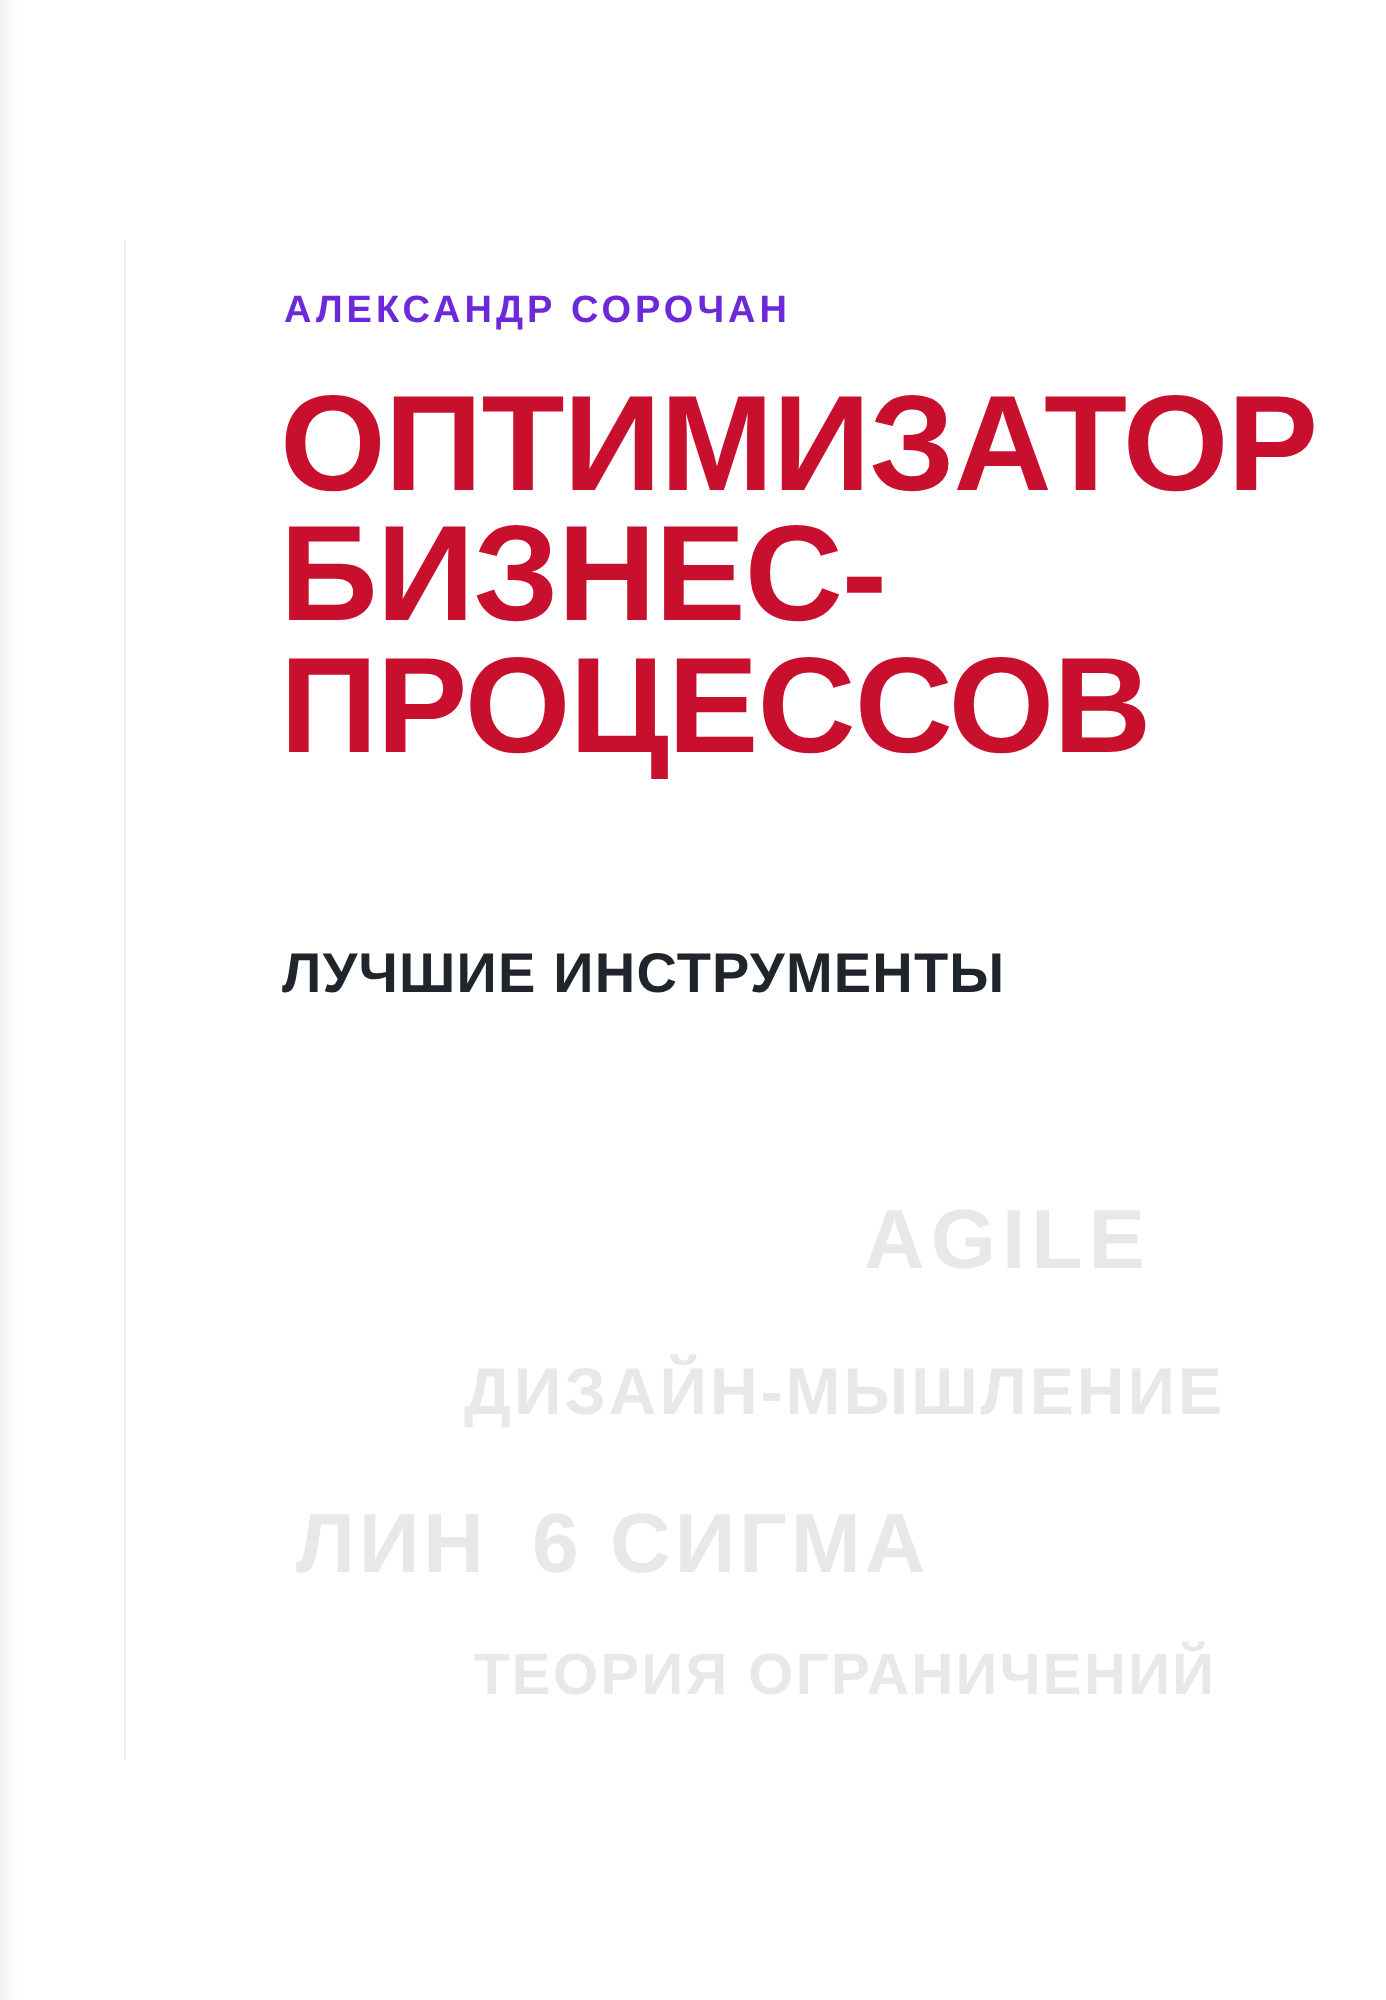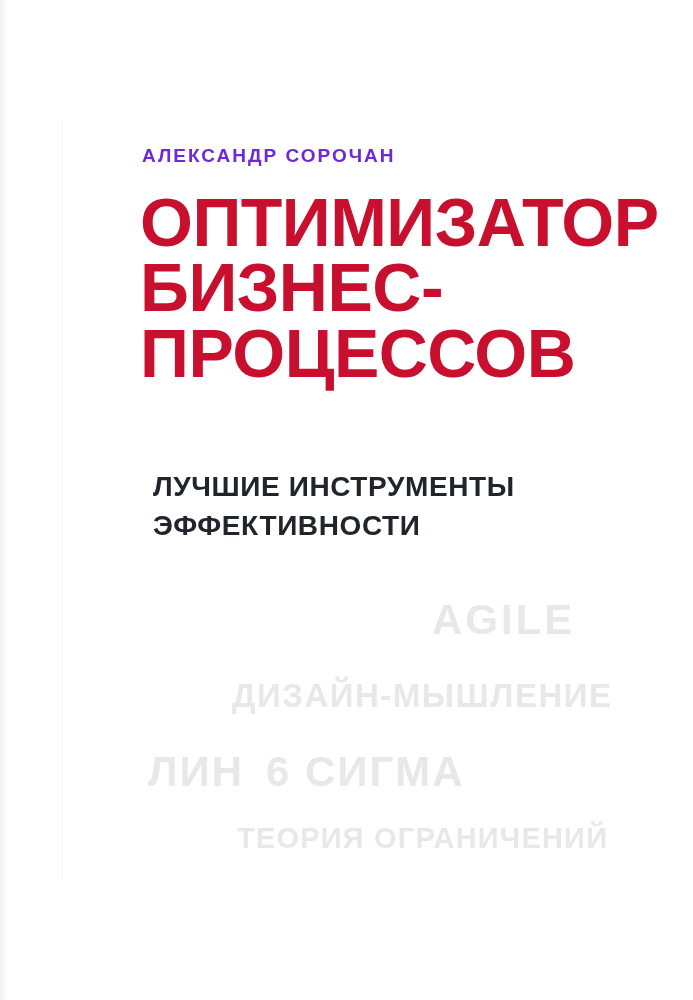--- a/index.html
+++ b/index.html
@@ -72,21 +72,20 @@
     font-weight: bold;
     font-size: 28px;
     line-height: 1.38;
     letter-spacing: 0.6px;
     text-transform: uppercase;
     font-family: "Liberation Sans", sans-serif;
   }
   .subtitle .line {
     display: block;
     white-space: nowrap;
-    margin-left: 12px;
   }
 
   .keywords {
     position: absolute;
     left: 0;
     top: 0;
     width: 693px;
     height: 1000px;
     pointer-events: none;
   }
@@ -116,21 +115,20 @@
   <div class="author">Александр Сорочан</div>
 
   <div class="title">
     <span class="line">Оптимизатор</span>
     <span class="line">Бизнес-</span>
     <span class="line">процессов</span>
   </div>
 
   <div class="subtitle">
     <span class="line">Лучшие инструменты</span>
-    <span class="line">эффективности</span>
   </div>
 
   <div class="keywords">
     <span class="kw kw-agile">AGILE</span>
     <span class="kw kw-design">Дизайн-мышление</span>
     <span class="kw kw-lean">Лин</span>
     <span class="kw kw-sigma">6 сигма</span>
     <span class="kw kw-toc">Теория ограничений</span>
   </div>
 

